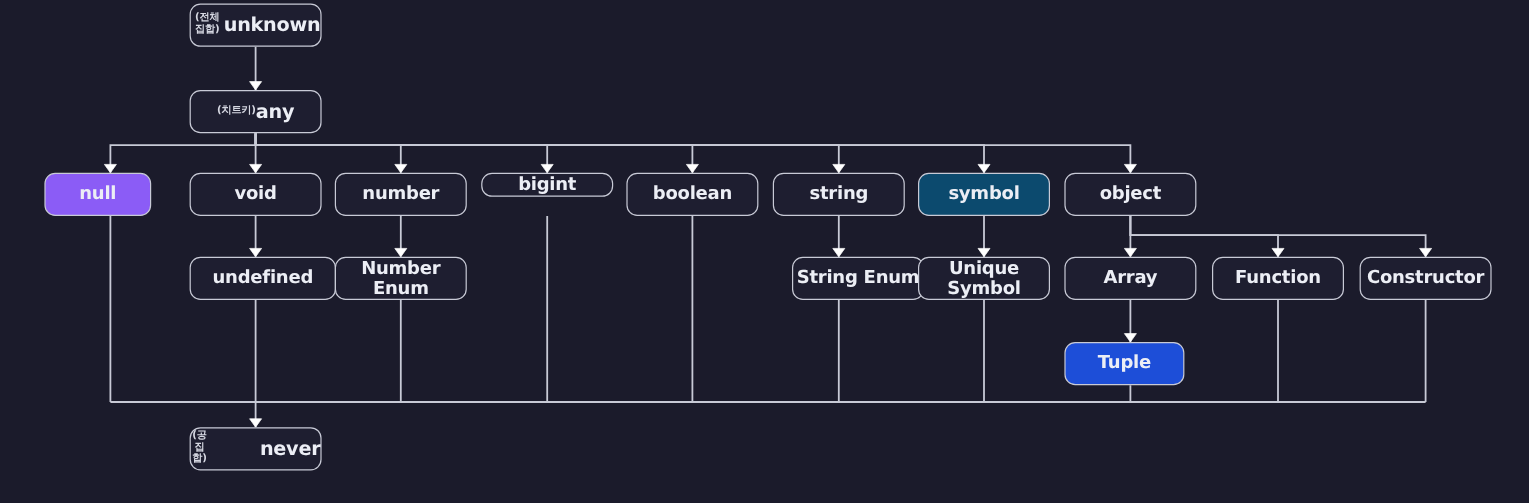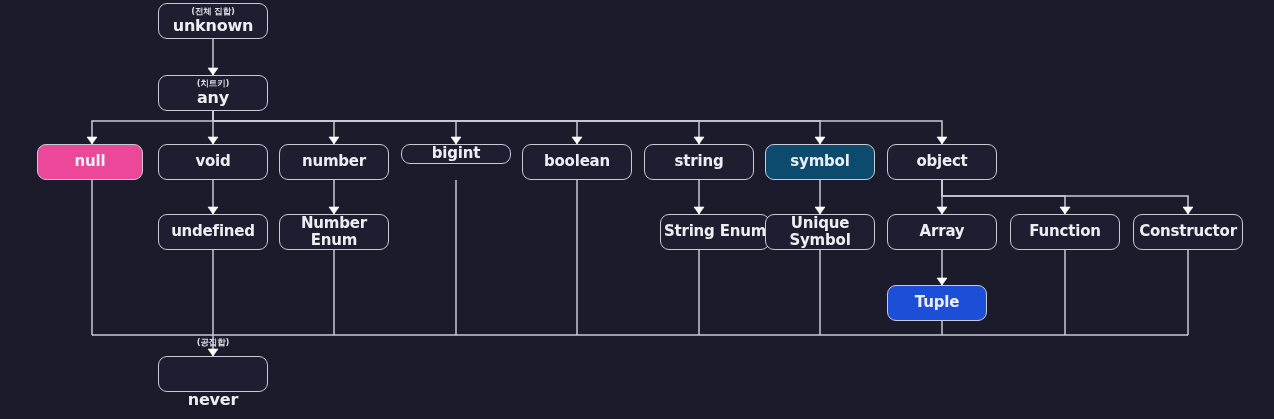--- a/index.html
+++ b/index.html
@@ -26,21 +26,21 @@
     height: 419px;
     pointer-events: none;
   }
   .node {
     position: absolute;
     box-sizing: border-box;
     background: #1e1e30;
     border: 1.6px solid #c8cad6;
     border-radius: 9px;
     display: flex;
-    flex-direction: column;
+    flex-direction: row;
     align-items: center;
     justify-content: center;
     color: #eceef5;
     text-align: center;
   }
   .node-sub {
     font-size: 8.5px;
     font-weight: 700;
     color: #d6d8e2;
     line-height: 1.1;
@@ -110,21 +110,21 @@
       <path d="M92,335 L1188,335" stroke="#c8cad6" stroke-width="1.5" fill="none" stroke-linecap="butt"></path>
     </svg>
 <div class="node has-sub" style="left: 158px; top: 3px; width: 110px; height: 36px; background: rgb(30, 30, 48); border-color: rgb(200, 202, 214); color: rgb(236, 238, 245);">
       <div class="node-sub">(전체 집합)</div>
       <div class="node-label">unknown</div>
     </div>
     <div class="node has-sub" style="left: 158px; top: 75px; width: 110px; height: 36px; background: rgb(30, 30, 48); border-color: rgb(200, 202, 214); color: rgb(236, 238, 245);">
       <div class="node-sub">(치트키)</div>
       <div class="node-label">any</div>
     </div>
-    <div class="node" style="left: 37px; top: 144px; width: 106px; height: 36px; background: #ec4899; border-color: rgb(200, 202, 214); color: rgb(236, 238, 245);">
+    <div class="node" style="left: 37px; top: 144px; width: 89px; height: 36px; background: #8b5cf6; border-color: rgb(200, 202, 214); color: rgb(236, 238, 245);">
       <div class="node-label">null</div>
     </div>
     <div class="node" style="left: 158px; top: 144px; width: 110px; height: 36px; background: rgb(30, 30, 48); border-color: rgb(200, 202, 214); color: rgb(236, 238, 245);">
       <div class="node-label">void</div>
     </div>
     <div class="node" style="left: 279px; top: 144px; width: 110px; height: 36px; background: rgb(30, 30, 48); border-color: rgb(200, 202, 214); color: rgb(236, 238, 245);">
       <div class="node-label">number</div>
     </div>
     <div class="node" style="left: 401px; top: 144px; width: 110px; height: 20px; background: rgb(30, 30, 48); border-color: rgb(200, 202, 214); color: rgb(236, 238, 245);">
       <div class="node-label">bigint</div>
@@ -134,21 +134,21 @@
     </div>
     <div class="node" style="left: 644px; top: 144px; width: 110px; height: 36px; background: rgb(30, 30, 48); border-color: rgb(200, 202, 214); color: rgb(236, 238, 245);">
       <div class="node-label">string</div>
     </div>
     <div class="node" style="left: 765px; top: 144px; width: 110px; height: 36px; background: #0c4a6e; border-color: rgb(200, 202, 214); color: rgb(236, 238, 245);">
       <div class="node-label">symbol</div>
     </div>
     <div class="node" style="left: 887px; top: 144px; width: 110px; height: 36px; background: rgb(30, 30, 48); border-color: rgb(200, 202, 214); color: rgb(236, 238, 245);">
       <div class="node-label">object</div>
     </div>
-    <div class="node" style="left: 158px; top: 214px; width: 110px; height: 36px; background: rgb(30, 30, 48); border-color: rgb(200, 202, 214); color: rgb(236, 238, 245);">
+    <div class="node" style="left: 158px; top: 214px; width: 122px; height: 36px; background: rgb(30, 30, 48); border-color: rgb(200, 202, 214); color: rgb(236, 238, 245);">
       <div class="node-label">undefined</div>
     </div>
     <div class="node" style="left: 279px; top: 214px; width: 110px; height: 36px; background: rgb(30, 30, 48); border-color: rgb(200, 202, 214); color: rgb(236, 238, 245);">
       <div class="node-label">Number Enum</div>
     </div>
     <div class="node" style="left: 660px; top: 214px; width: 110px; height: 36px; background: rgb(30, 30, 48); border-color: rgb(200, 202, 214); color: rgb(236, 238, 245);">
       <div class="node-label">String Enum</div>
     </div>
     <div class="node" style="left: 765px; top: 214px; width: 110px; height: 36px; background: rgb(30, 30, 48); border-color: rgb(200, 202, 214); color: rgb(236, 238, 245);">
       <div class="node-label">Unique Symbol</div>

